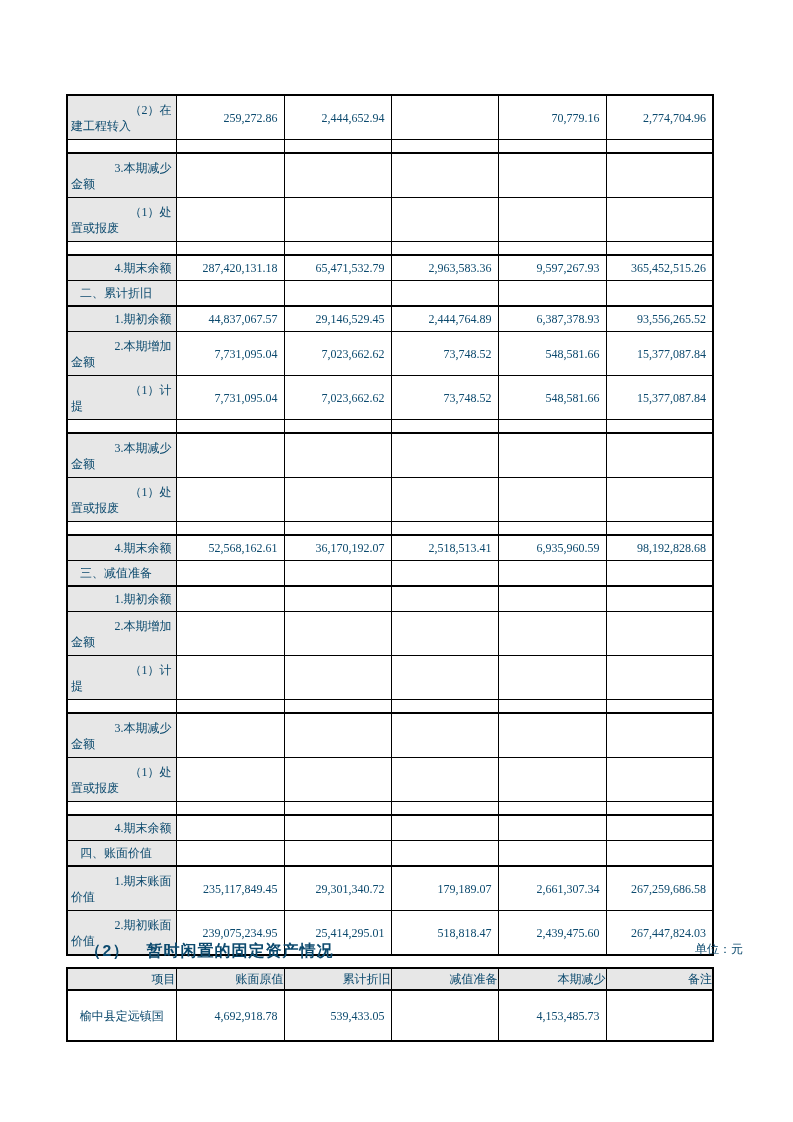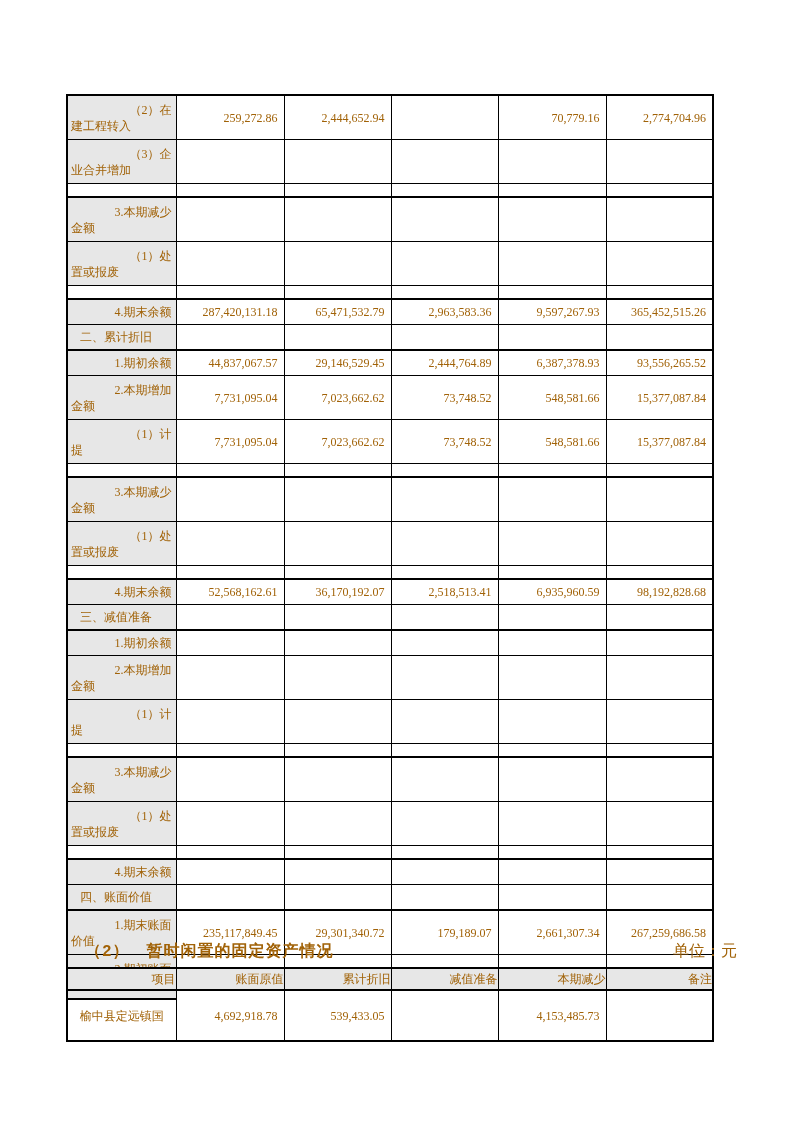--- a/index.html
+++ b/index.html
@@ -1,21 +1,21 @@
 <!DOCTYPE html>
 <html><head>
 <meta charset="utf-8">
 <style>
   html,body { margin:0; padding:0; background:#888; }
   .page {
     position:relative;
     width:793px; height:1122px;
     background:#ffffff;
     font-family:"Liberation Serif","DejaVu Serif",serif;
-    color:#a16207;
+    color:#0c4a6e;
     overflow:hidden;
   }
   table.tbl {
     position:absolute;
     left:66px;
     border-collapse:collapse;
     table-layout:fixed;
     width:646px;
     border:2px solid #000;
   }
@@ -67,22 +67,22 @@
     position:absolute;
     left:85px; top:908px;
     font-family:Liberation Mono, monospace;
     font-weight:bold;
     font-size:16px;
     letter-spacing:1px;
     margin-top:33px;
   }
   .unit {
     position:absolute;
-    top:941px; right:56px;
-    font-size:16px;
+    top:941px; right:50px;
+    font-size:12px;
   }
 </style>
 </head>
 <body>
 
 <div class="page">
 
   <table class="tbl main">
     <colgroup>
       <col style="width:109px">
@@ -96,31 +96,20 @@
         <tr class="double">
           <td class="label">
             <span class="l1">（2）在</span>
             <span class="l2">建工程转入</span>
           </td>
           <td class="num">259,272.86</td>
           <td class="num">2,444,652.94</td>
           <td class="num"></td>
           <td class="num">70,779.16</td>
           <td class="num">2,774,704.96</td>
-        </tr>
-        <tr class="double">
-          <td class="label">
-            <span class="l1">（3）企</span>
-            <span class="l2">业合并增加</span>
-          </td>
-          <td class="num"></td>
-          <td class="num"></td>
-          <td class="num"></td>
-          <td class="num"></td>
-          <td class="num"></td>
         </tr>
         <tr class="spacer thick">
           <td class="label"></td>
           <td class="num"></td>
           <td class="num"></td>
           <td class="num"></td>
           <td class="num"></td>
           <td class="num"></td>
         </tr>
         <tr class="double">

